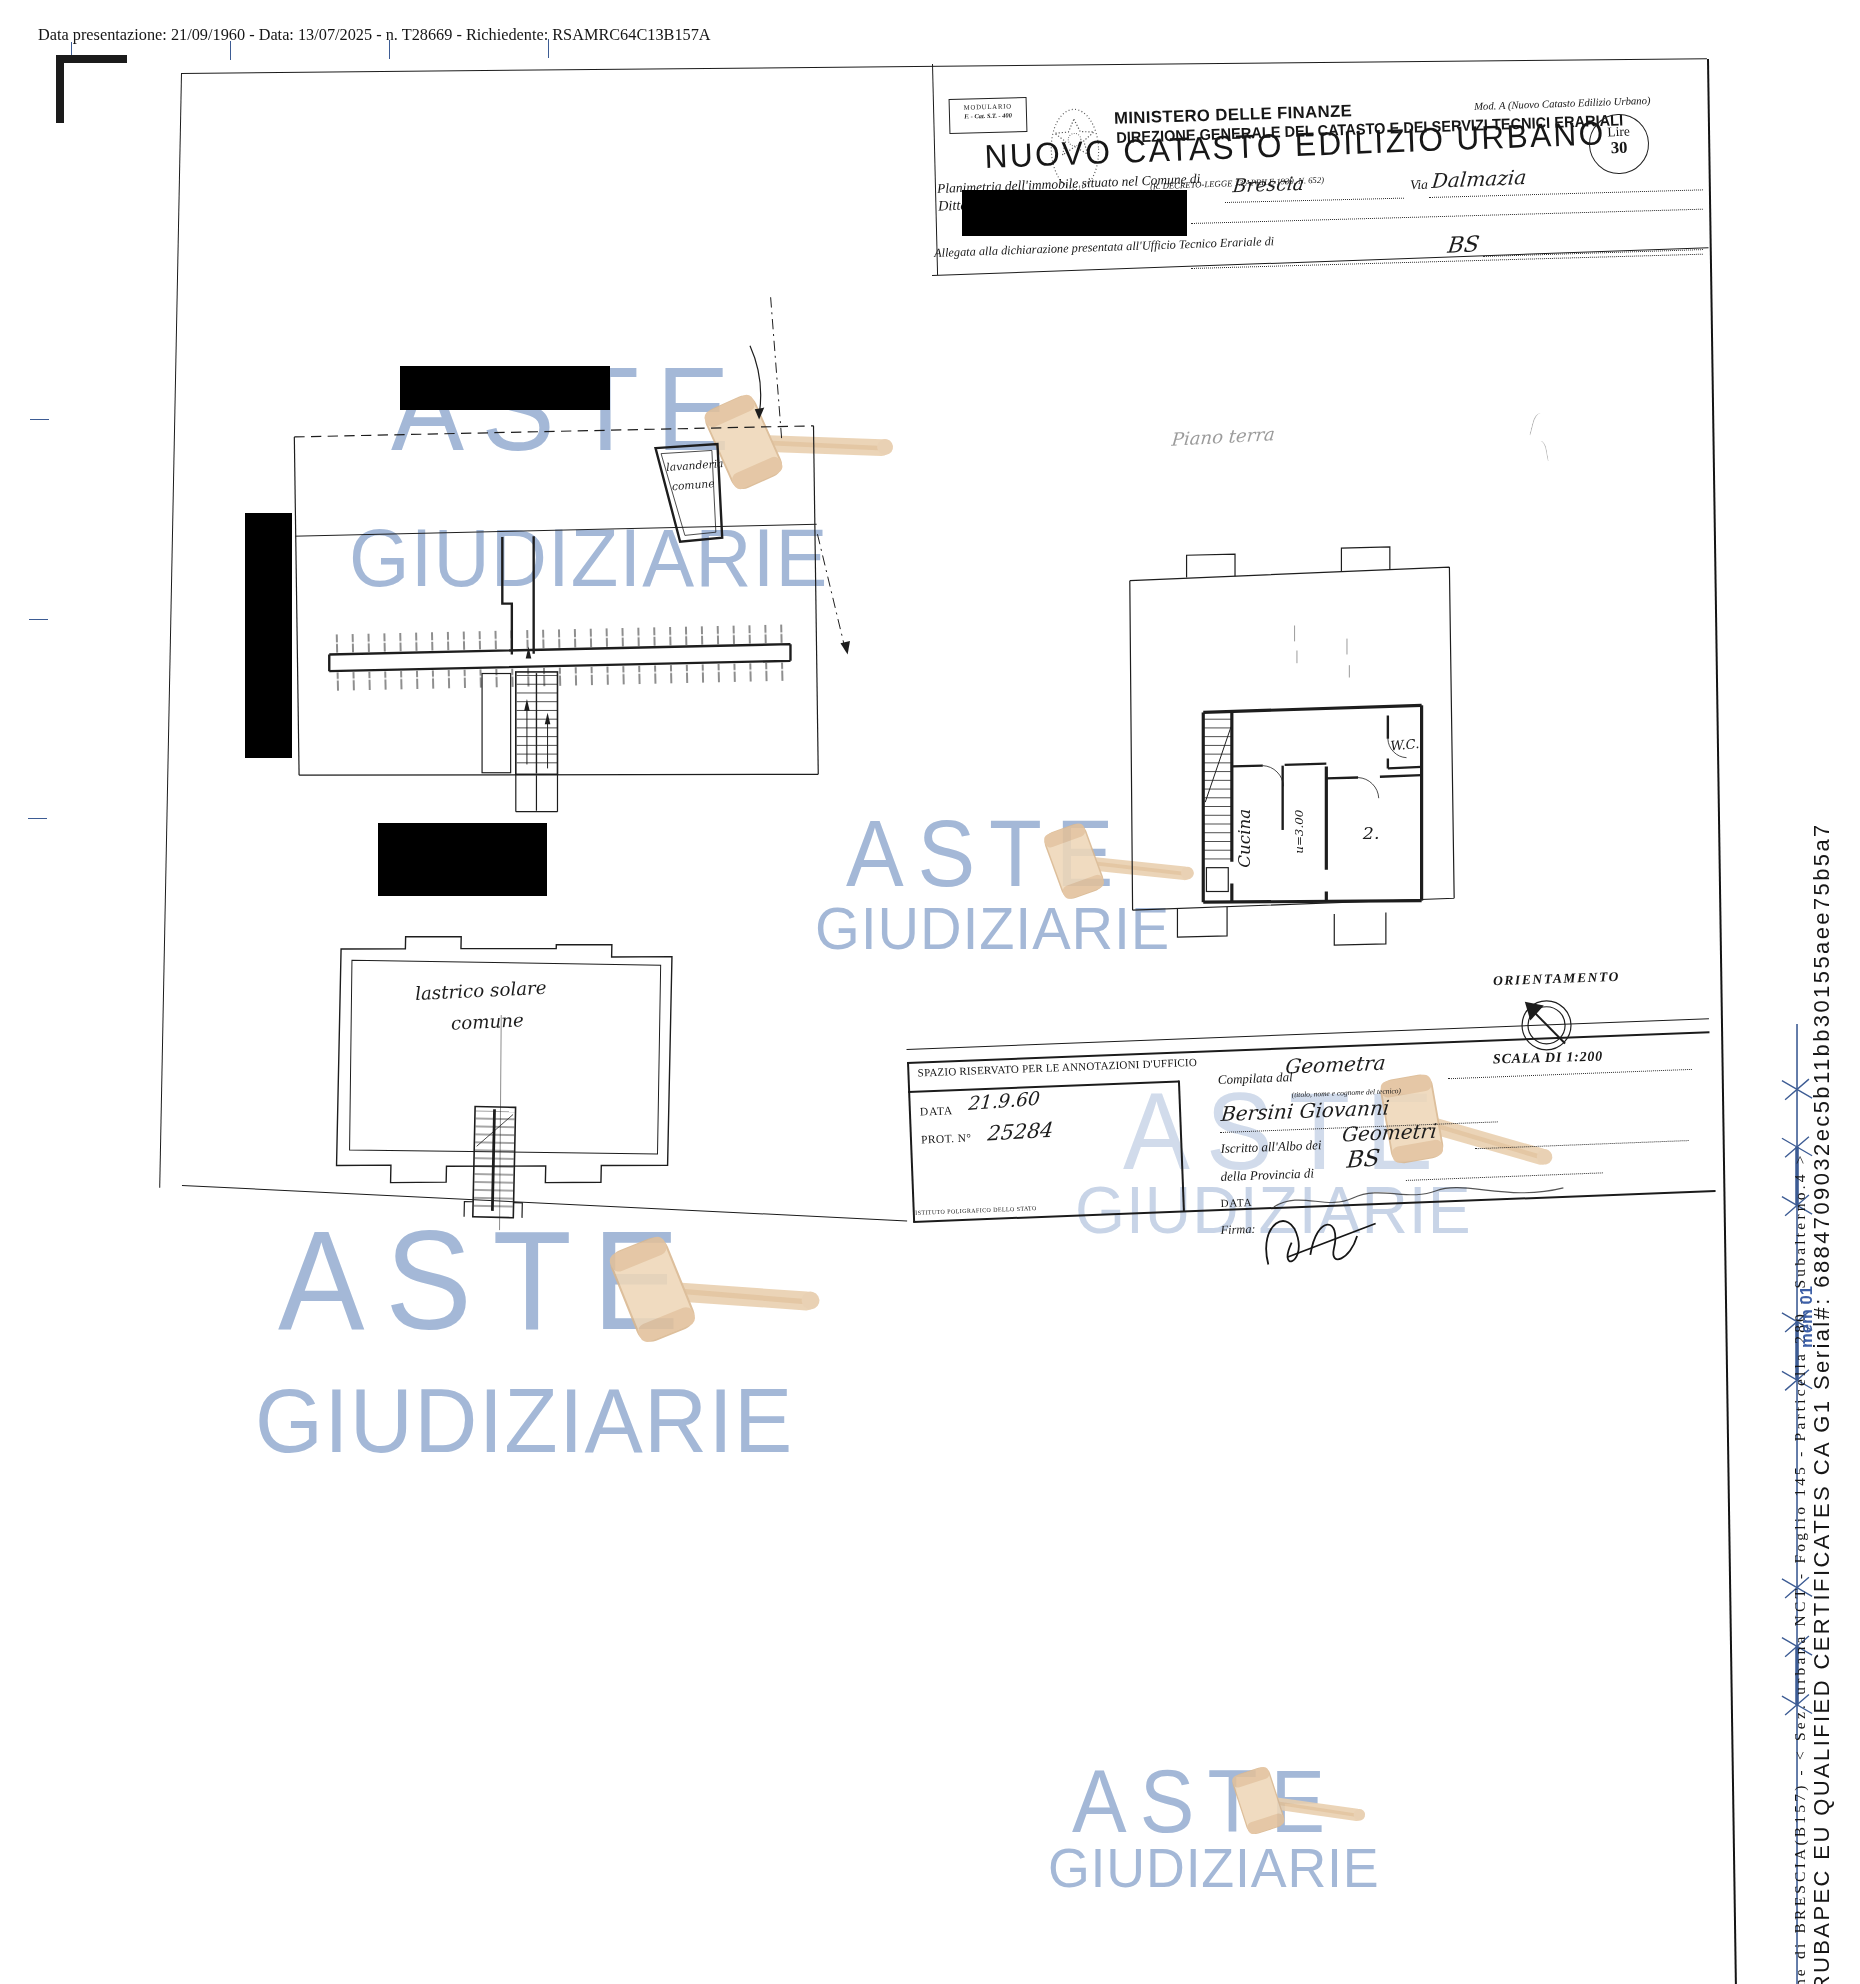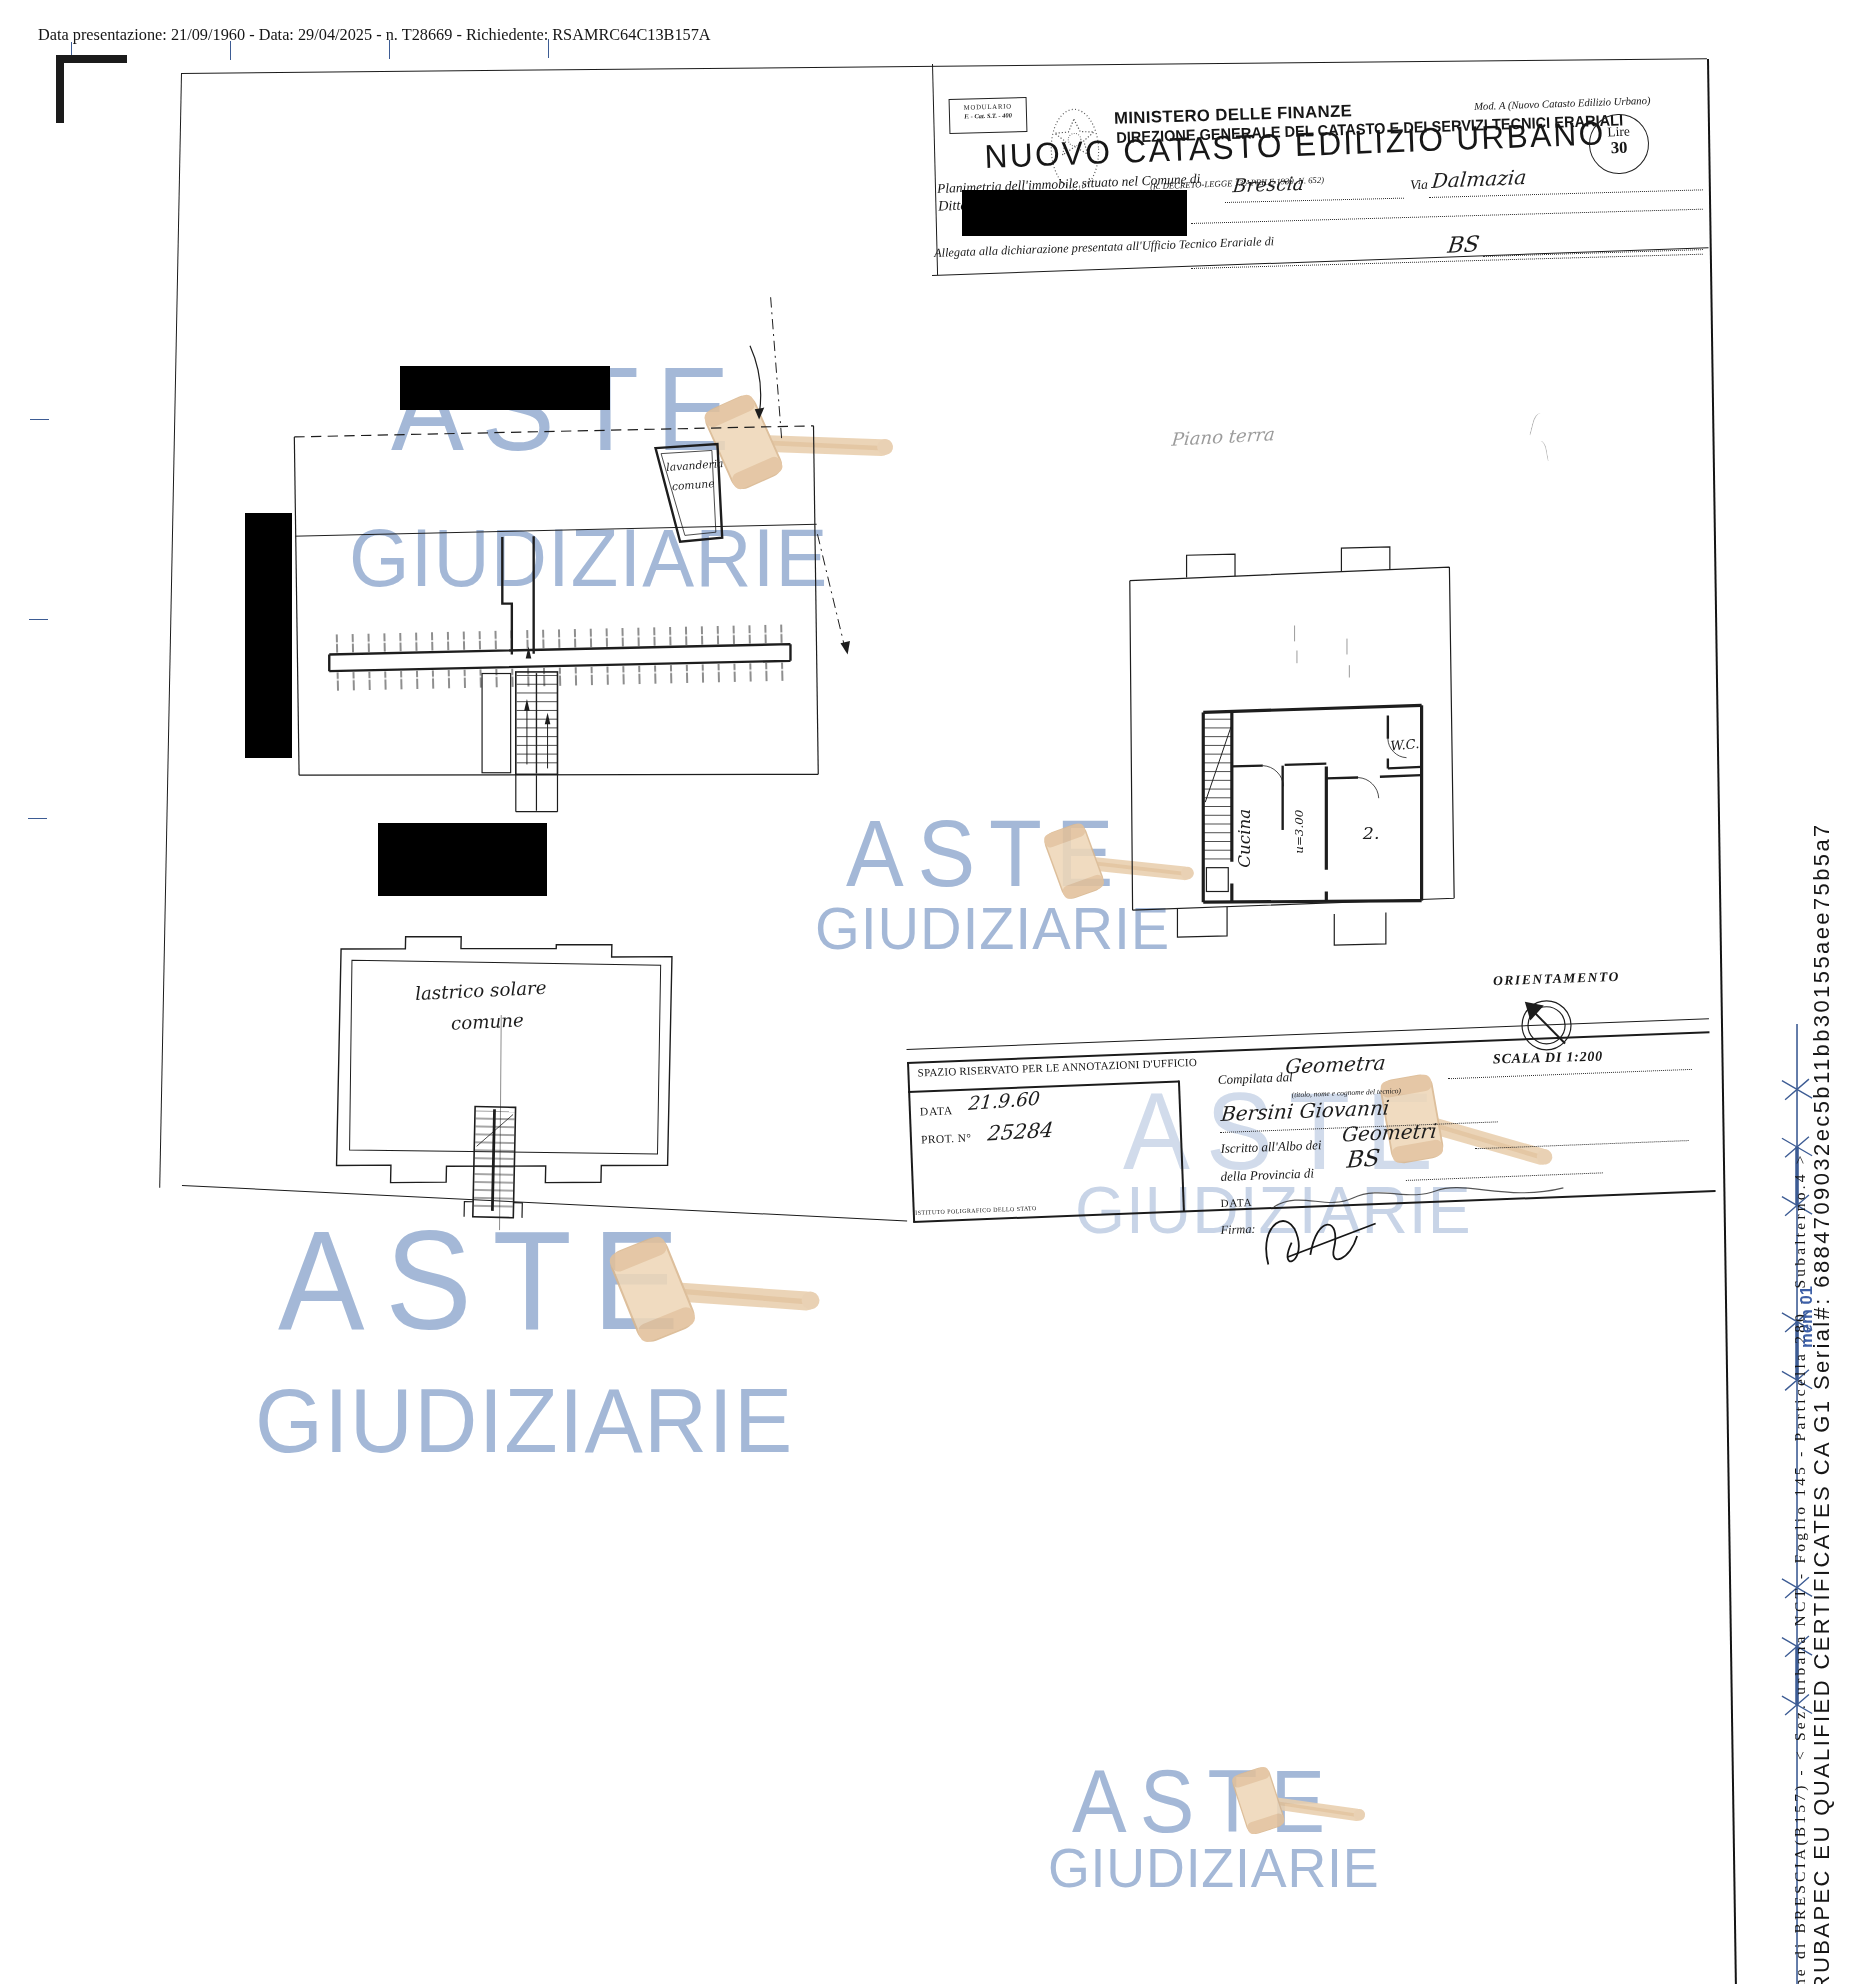--- a/index.html
+++ b/index.html
@@ -20,21 +20,21 @@
   .vtxt{position:absolute;writing-mode:vertical-rl;transform:rotate(180deg);white-space:nowrap;z-index:7;}
   svg{position:absolute;overflow:visible;}
   .lab{font-family:"DejaVu Serif",serif;font-style:italic;fill:#1c1c1c;}
   .annot-line{position:absolute;background:#1b1b1b;}
 </style>
 </head>
 <body>
 
 <div id="page">
 
-  <div class="t serif" style="left:38px;top:26px;font-size:16.3px;">Data presentazione: 21/09/1960 - Data: 29/04/2025 - n. T28669 - Richiedente: RSAMRC64C13B157A</div>
+  <div class="t serif" style="left:38px;top:26px;font-size:16.3px;">Data presentazione: 21/09/1960 - Data: 13/07/2025 - n. T28669 - Richiedente: RSAMRC64C13B157A</div>
 
   <div class="t blue" style="left:71px;top:42px;width:1.2px;height:19px;"></div>
   <div class="t blue" style="left:230px;top:41px;width:1.2px;height:19px;"></div>
   <div class="t blue" style="left:389px;top:40px;width:1.2px;height:19px;"></div>
   <div class="t blue" style="left:548px;top:39px;width:1.2px;height:19px;"></div>
 
   <div class="t blue" style="left:30px;top:419px;width:19px;height:1.2px;"></div>
   <div class="t blue" style="left:29px;top:619px;width:19px;height:1.2px;"></div>
   <div class="t blue" style="left:28px;top:818px;width:19px;height:1.2px;"></div>
 

